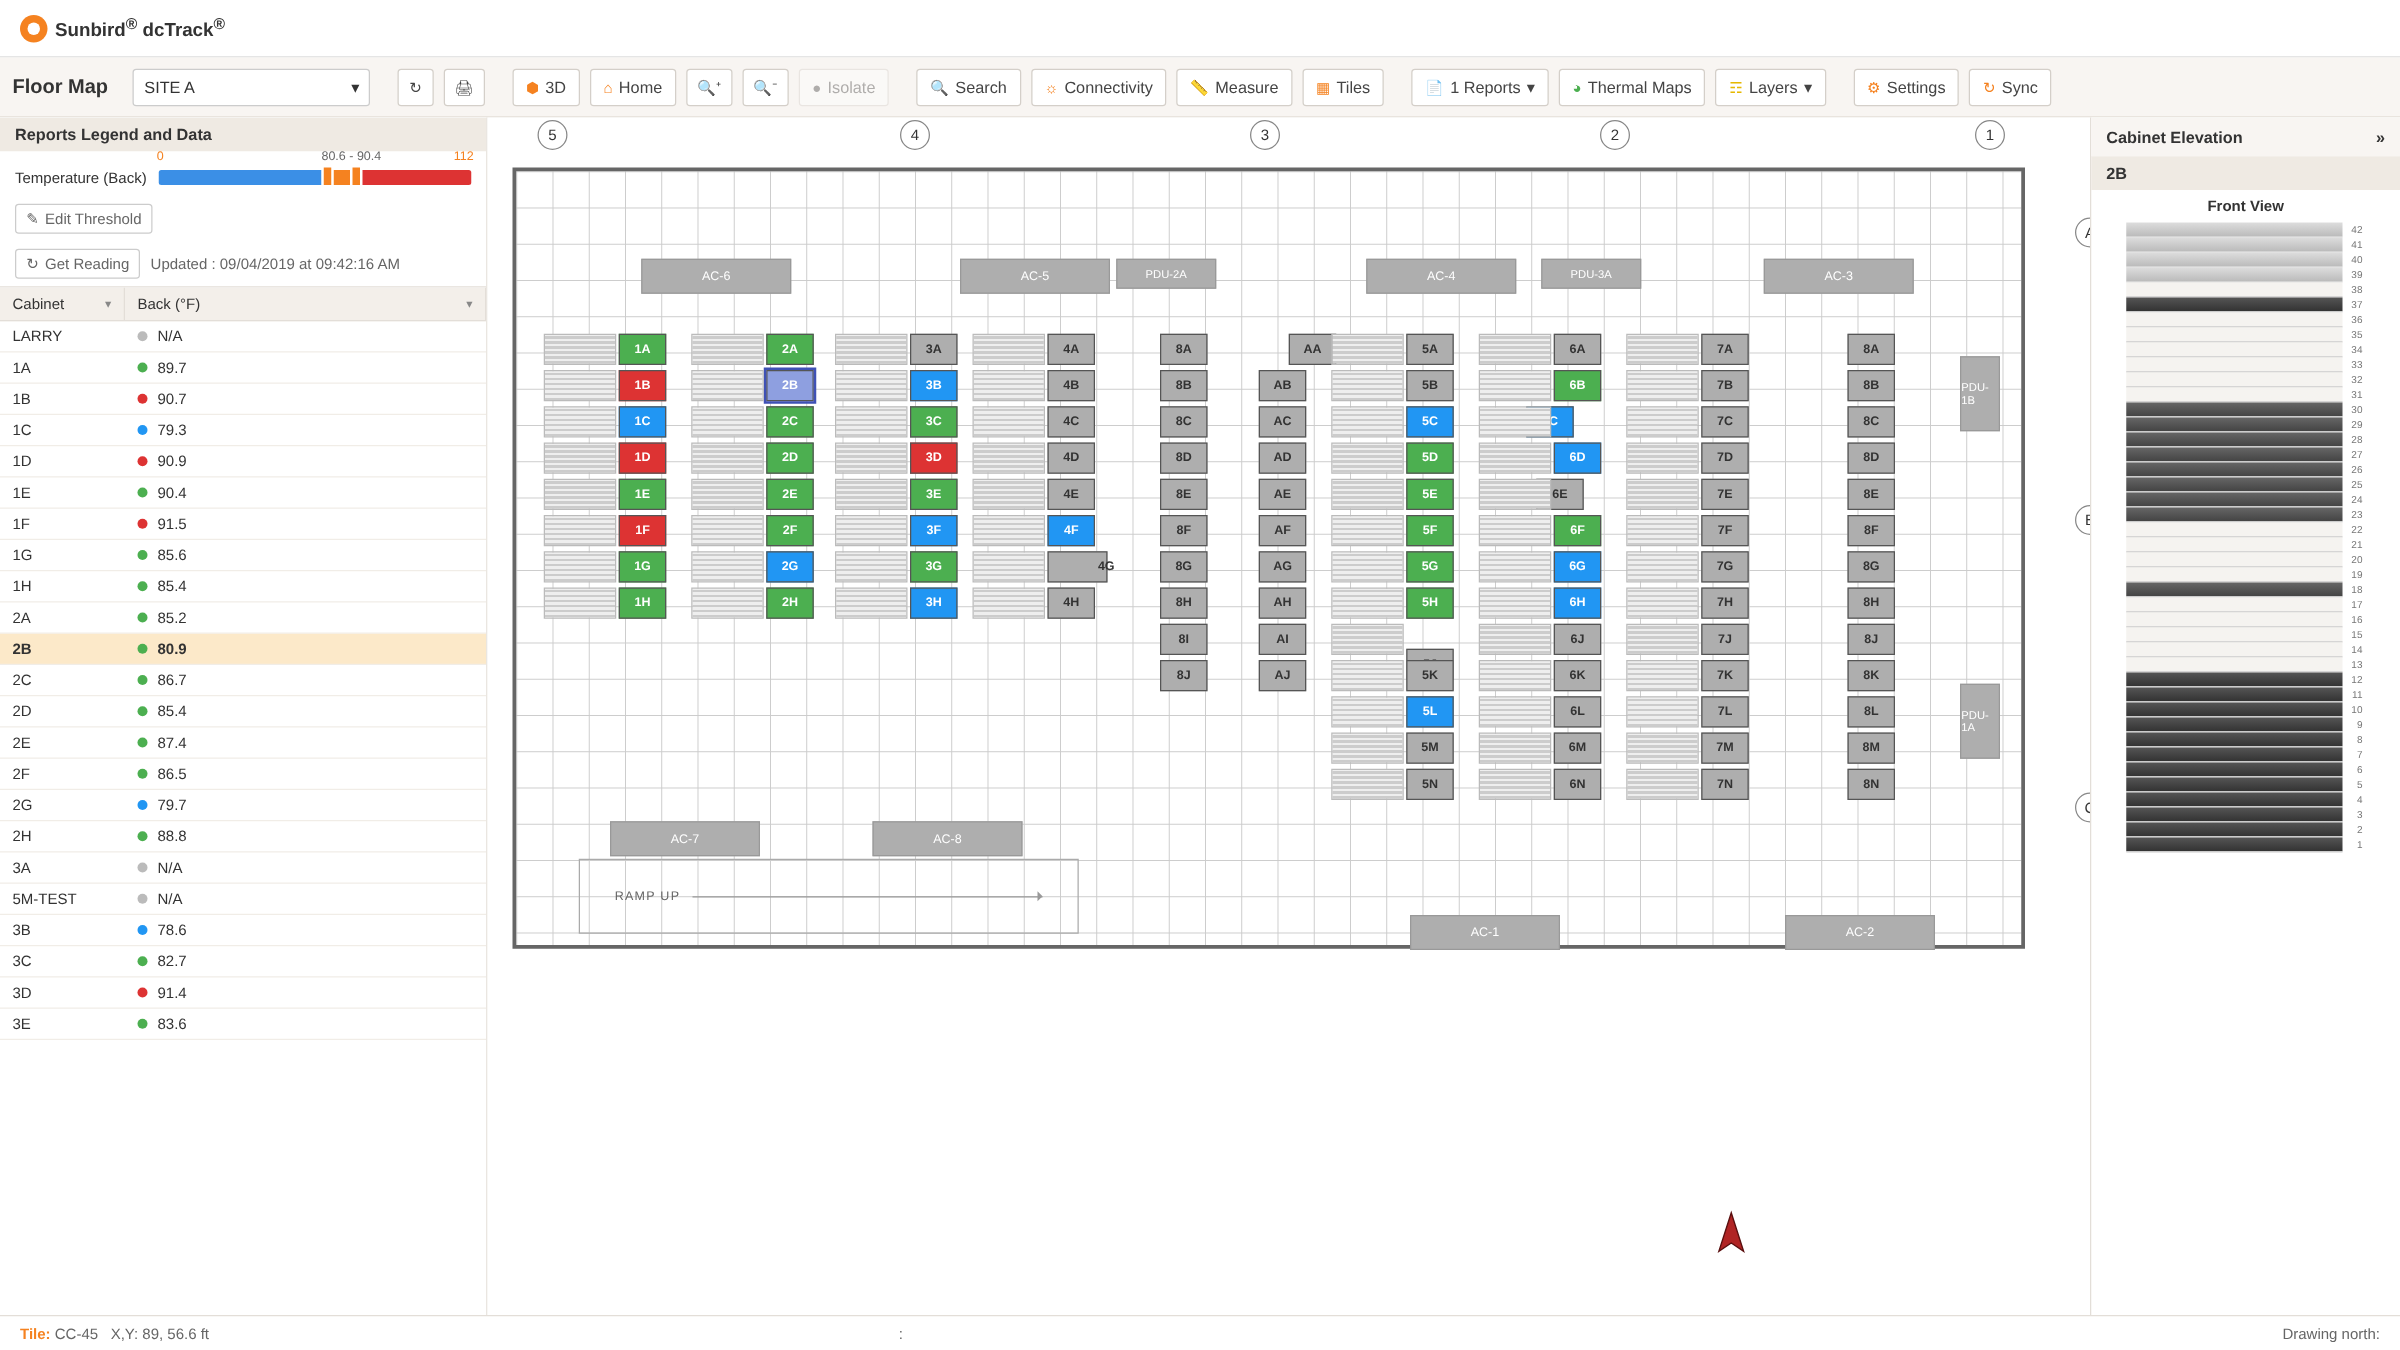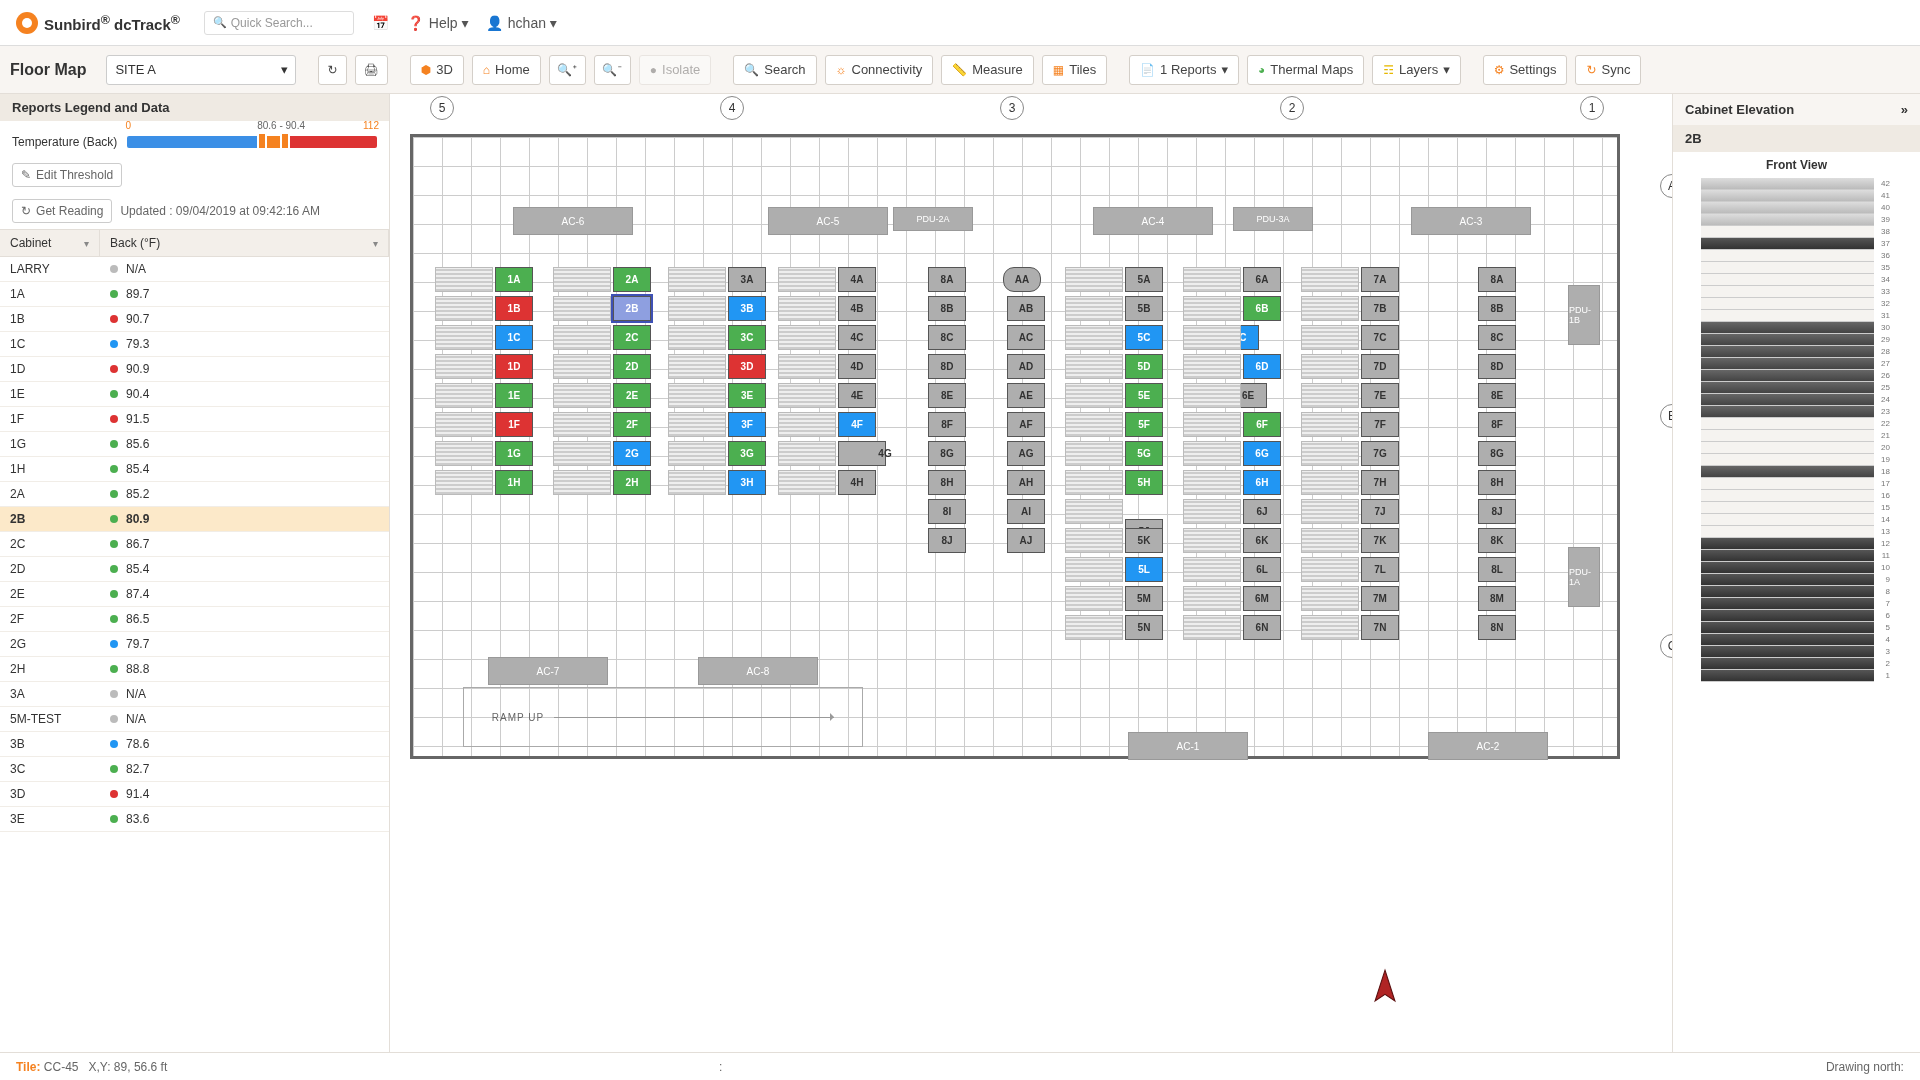--- a/index.html
+++ b/index.html
@@ -102,28 +102,20 @@
 .compass { position:absolute; right:270px; bottom:40px; width:34px; height:44px; }
 .compass svg { width:100%; height:100%; }
 </style>
 </head>
 <body>
 
 <div class="topbar">
   <div class="logo">
     <span class="mark"></span>
     <span><span>Sunbird</span><sup>®</sup> <span>dcTrack</span><sup>®</sup></span>
-  </div>
-  <div class="topright">
-    <div class="search">
-        <span>Quick Search...</span>
-      </div>
-    <span class="tr-ico">📅</span>
-    <span class="tr-ico">❓ <span>Help</span> ▾</span>
-    <span class="tr-ico">👤 <span>hchan</span> ▾</span>
   </div>
 </div>
 
 <div class="toolbar">
   <span class="crumb-title">Floor Map</span>
   <div class="site-select">
       <span>SITE A</span>
       <span>▾</span>
     </div>
   <div class="sep"></div>
@@ -411,21 +403,21 @@
             <div class="cab grey" style="left: 515px; top: 130px;">8A</div>
             <div class="cab grey" style="left: 515px; top: 159px;">8B</div>
             <div class="cab grey" style="left: 515px; top: 188px;">8C</div>
             <div class="cab grey" style="left: 515px; top: 217px;">8D</div>
             <div class="cab grey" style="left: 515px; top: 246px;">8E</div>
             <div class="cab grey" style="left: 515px; top: 275px;">8F</div>
             <div class="cab grey" style="left: 515px; top: 304px;">8G</div>
             <div class="cab grey" style="left: 515px; top: 333px;">8H</div>
             <div class="cab grey" style="left: 515px; top: 362px;">8I</div>
             <div class="cab grey" style="left: 515px; top: 391px;">8J</div>
-            <div class="cab grey" style="left: 590px; top: 130px; border-radius: 11px;">AA</div>
+            <div class="cab grey" style="left: 618px; top: 130px;">AA</div>
             <div class="cab grey" style="left: 594px; top: 159px;">AB</div>
             <div class="cab grey" style="left: 594px; top: 188px;">AC</div>
             <div class="cab grey" style="left: 594px; top: 217px;">AD</div>
             <div class="cab grey" style="left: 594px; top: 246px;">AE</div>
             <div class="cab grey" style="left: 594px; top: 275px;">AF</div>
             <div class="cab grey" style="left: 594px; top: 304px;">AG</div>
             <div class="cab grey" style="left: 594px; top: 333px;">AH</div>
             <div class="cab grey" style="left: 594px; top: 362px;">AI</div>
             <div class="cab grey" style="left: 594px; top: 391px;">AJ</div>
             <div class="cab grey" style="left: 712px; top: 130px;">5A</div>

